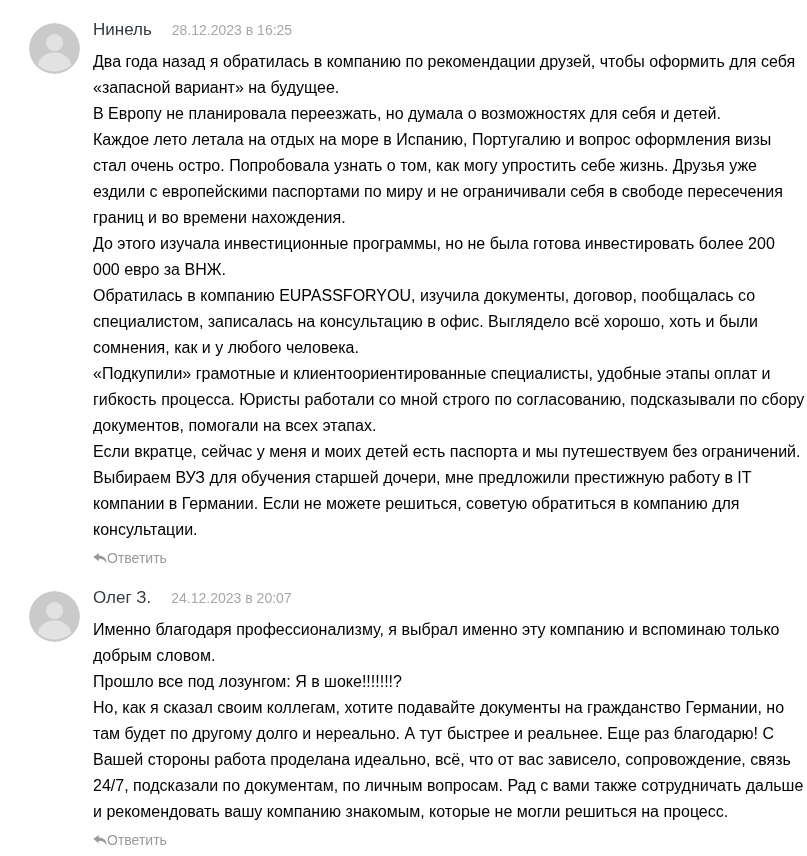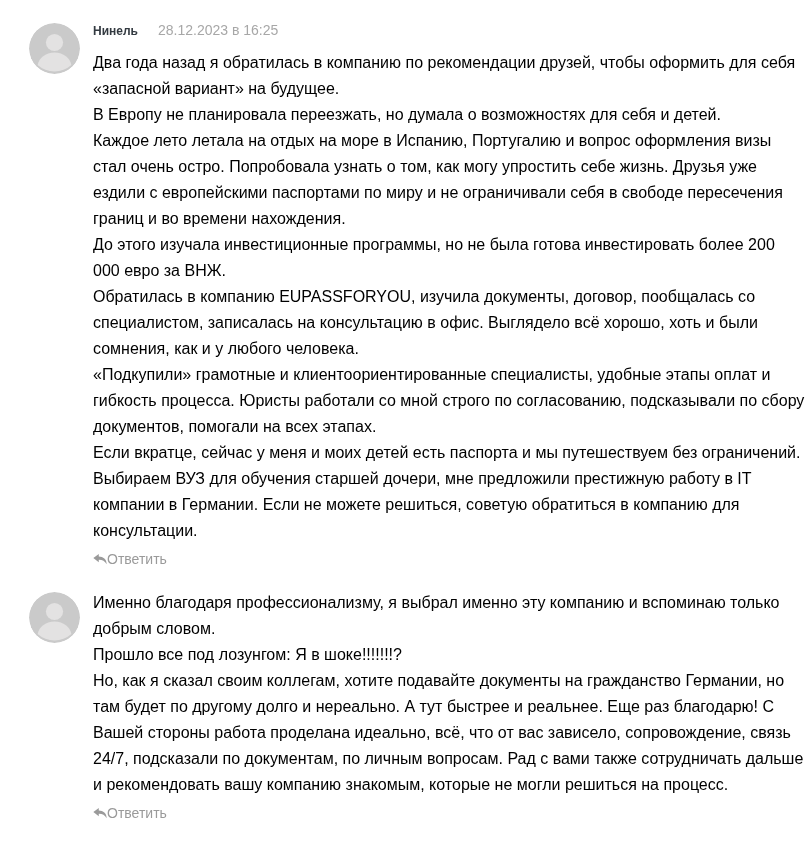--- a/index.html
+++ b/index.html
@@ -34,22 +34,22 @@
     height: 51px;
     border-radius: 50%;
     overflow: hidden;
     display: block;
   }
   .comment-header {
     line-height: 18px;
     white-space: nowrap;
   }
   .author {
-    font-size: 12px;
-    font-weight: bold;
+    font-size: 17px;
+    font-weight: normal;
     color: #333a41;
   }
   .date {
     font-size: 14px;
     color: #a7a7a7;
     margin-left: 20px;
   }
   .comment-body {
     margin-top: 10px;
     font-size: 16px;
@@ -108,20 +108,23 @@
     </div>
 
     <div class="comment">
       <span class="avatar">
         <svg viewBox="0 0 51 51" width="51" height="51">
           <circle cx="25.5" cy="25.5" r="25.5" fill="#cacaca"></circle>
           <circle cx="25.5" cy="19.5" r="8.6" fill="#e3e2e2"></circle>
           <path d="M25.5 29.6 c-9.2 0 -15.4 5.6 -16.9 12.4 a25.5 25.5 0 0 0 33.8 0 C40.9 35.2 34.7 29.6 25.5 29.6 Z" fill="#e3e2e2"></path>
         </svg>
       </span>
+      <div class="comment-header">
+        <span class="author">Олег З.</span><span class="date">24.12.2023 в 20:07</span>
+      </div>
       <div class="comment-body">Именно благодаря профессионализму, я выбрал именно эту компанию и вспоминаю только добрым словом.<br>Прошло все под лозунгом: Я в шоке!!!!!!!?<br>Но, как я сказал своим коллегам, хотите подавайте документы на гражданство Германии, но там будет по другому долго и нереально. А тут быстрее и реальнее. Еще раз благодарю! С Вашей стороны работа проделана идеально, всё, что от вас зависело, сопровождение, связь 24/7, подсказали по документам, по личным вопросам. Рад с вами также сотрудничать дальше и рекомендовать вашу компанию знакомым, которые не могли решиться на процесс.</div>
       <div class="reply">
         <a class="reply-link">
           <svg class="reply-icon" viewBox="0 0 16 14">
             <path d="M6.6 0.6 L0.4 5.4 L6.6 10.2 L6.6 7.3 C10.6 7.2 13.5 8.6 15.6 12.4 C15.5 6.6 11.7 3.7 6.6 3.6 Z" fill="#9a9a9a"></path>
           </svg>
           <span>Ответить</span>
         </a>
       </div>
     </div>

